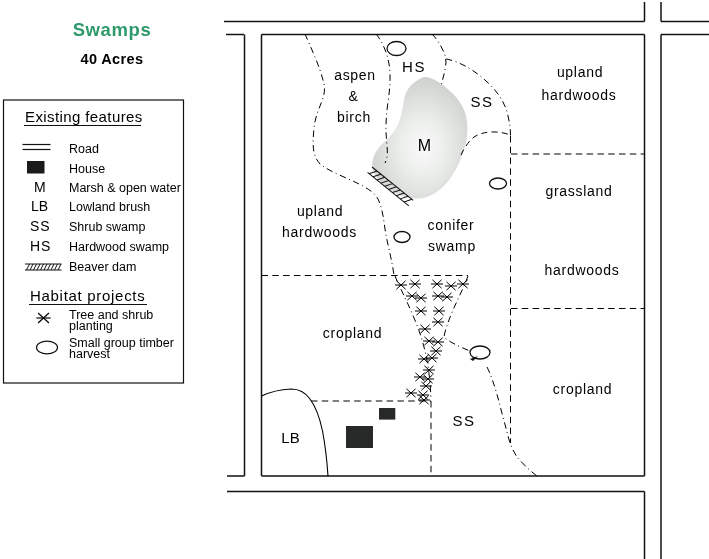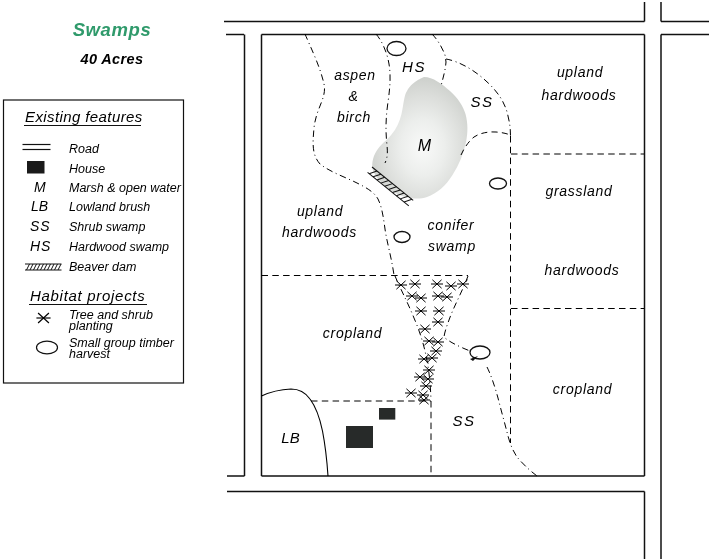--- a/index.html
+++ b/index.html
@@ -1,17 +1,17 @@
 <!DOCTYPE html>
 <html><head>
 <meta charset="utf-8">
 <style>
   html,body{margin:0;padding:0;background:#ffffff;}
   #page{position:relative;width:709px;height:559px;background:#14b8a6;overflow:hidden;
-        font-family:"Liberation Sans", sans-serif;font-style:italic;}
+        font-family:"Liberation Sans", sans-serif;}
   svg{position:absolute;left:0;top:0;}
 </style>
 </head>
 <body>
 <div id="page">
 <svg width="709" height="559" viewBox="0 0 709 559">
   <defs>
     <radialGradient id="marshg" cx="0.53" cy="0.58" r="0.58">
       <stop offset="0" stop-color="#f9faf9"></stop>
       <stop offset="0.4" stop-color="#eceeec"></stop>

